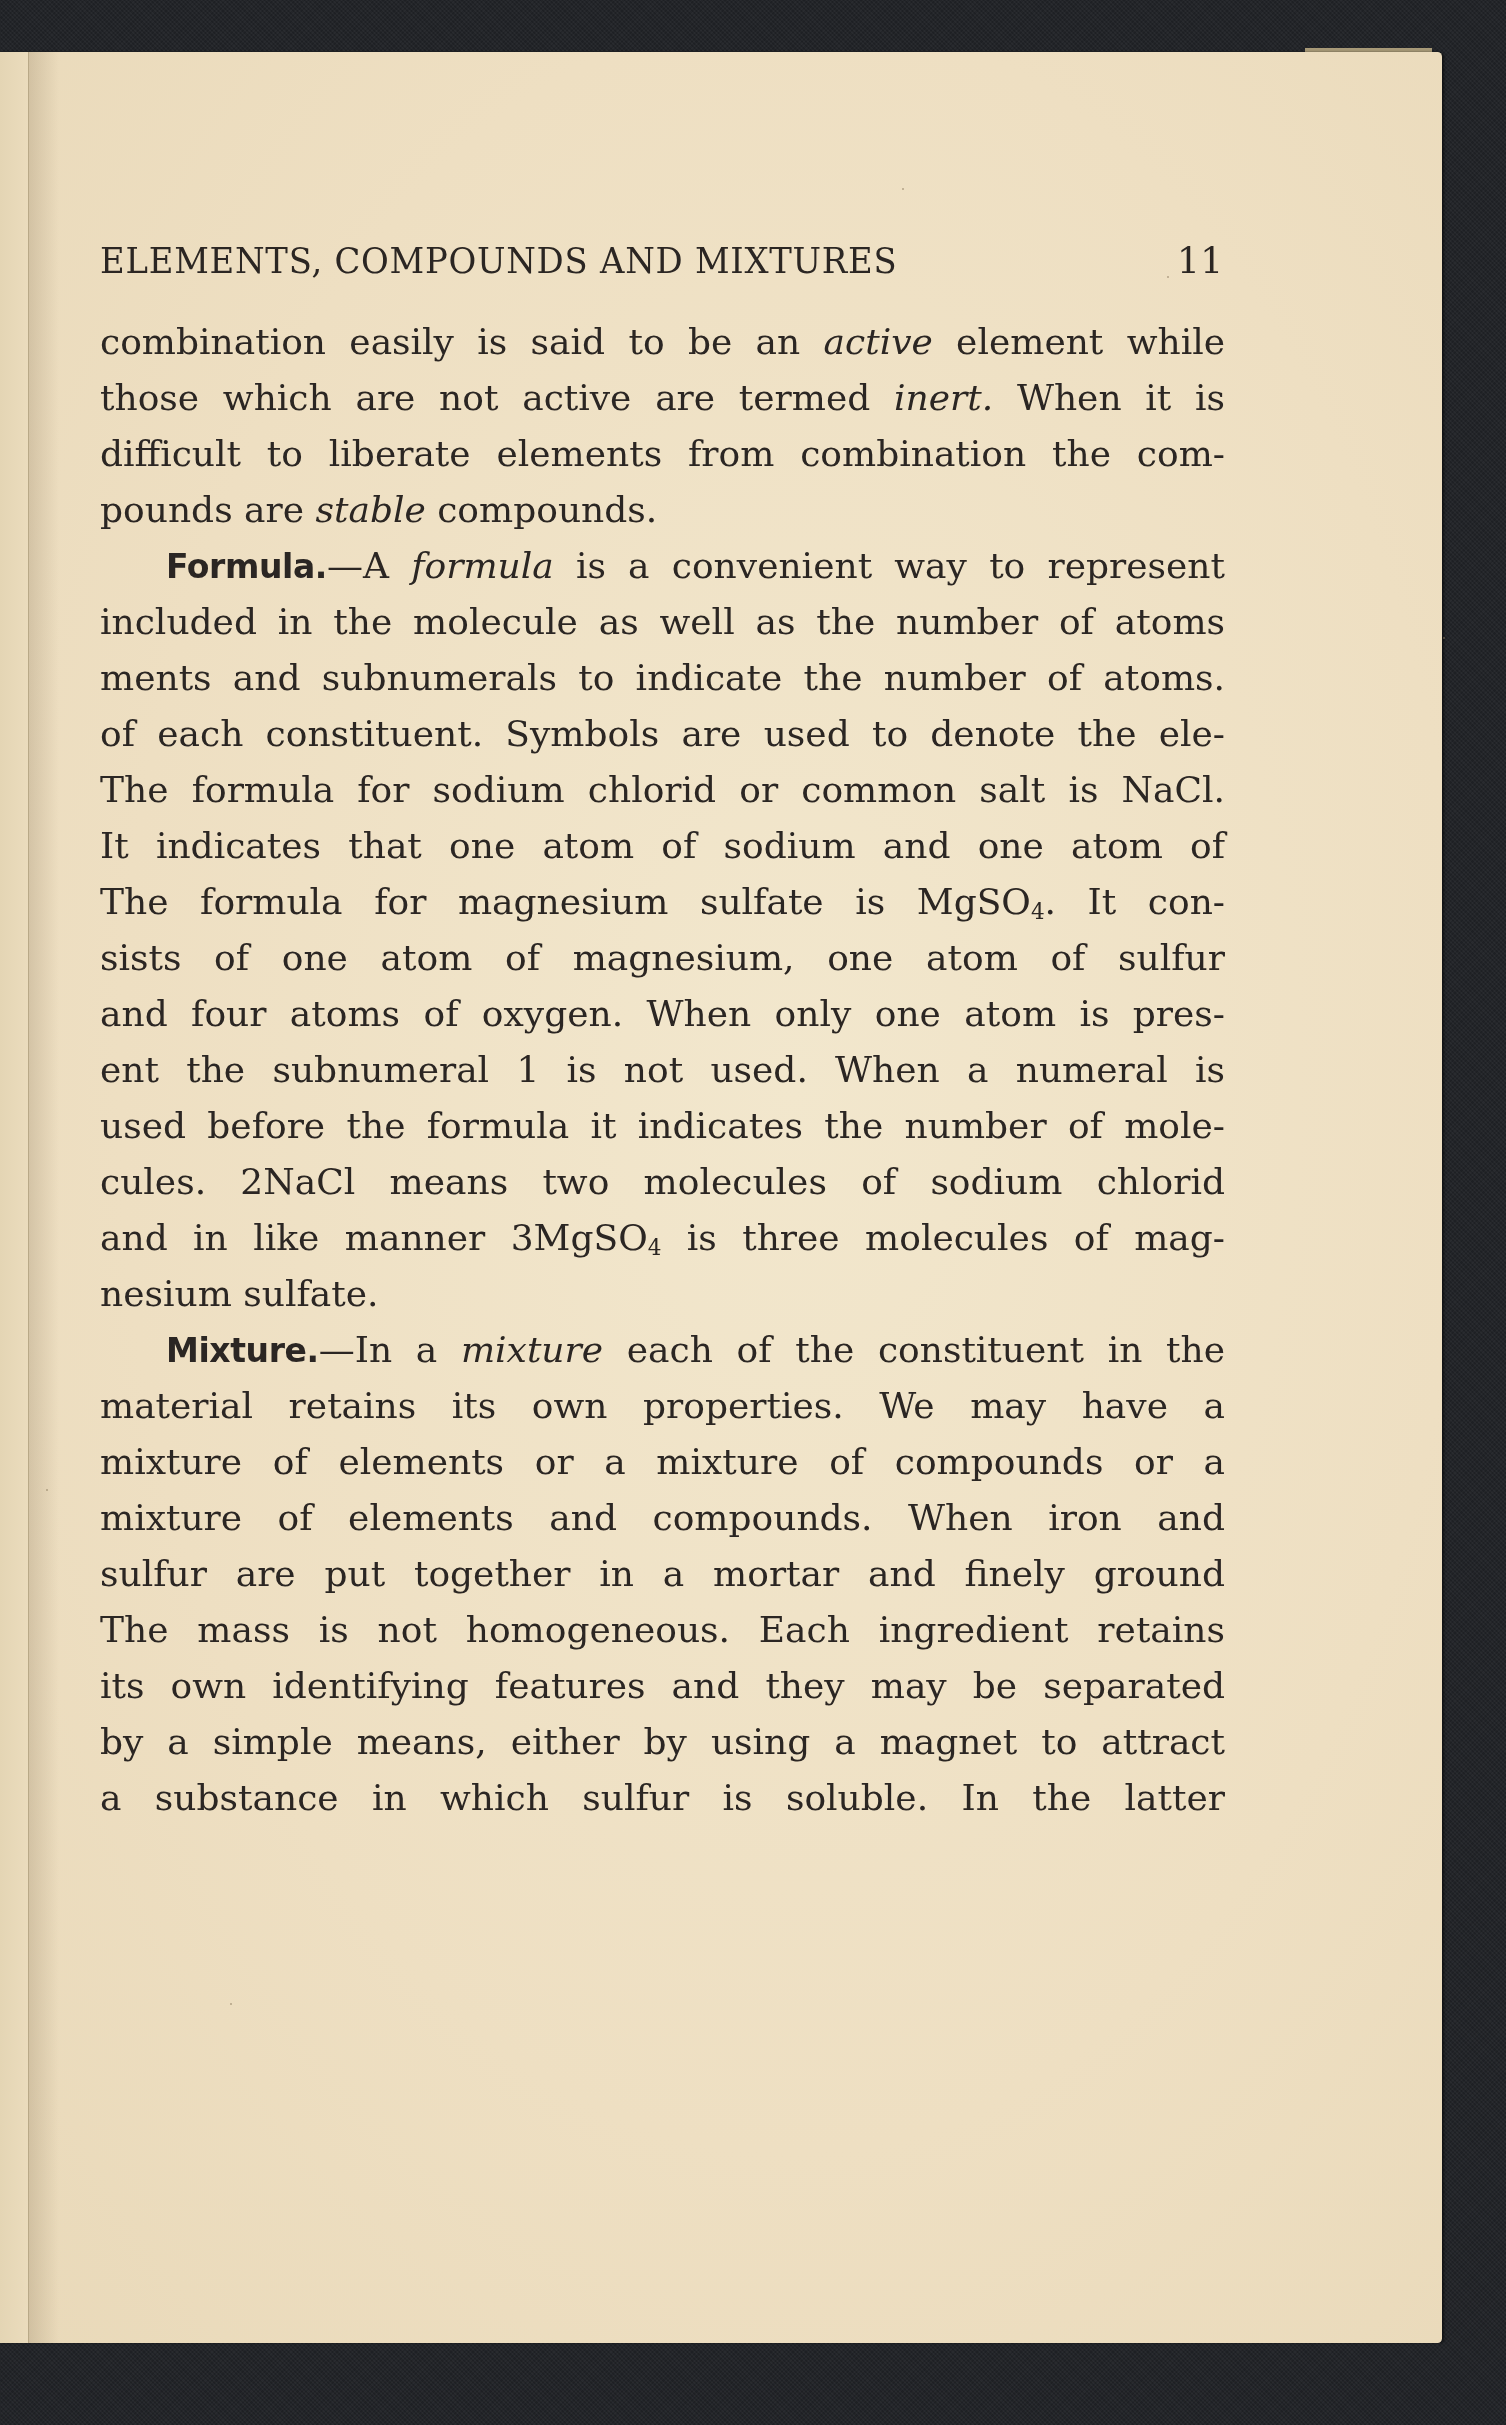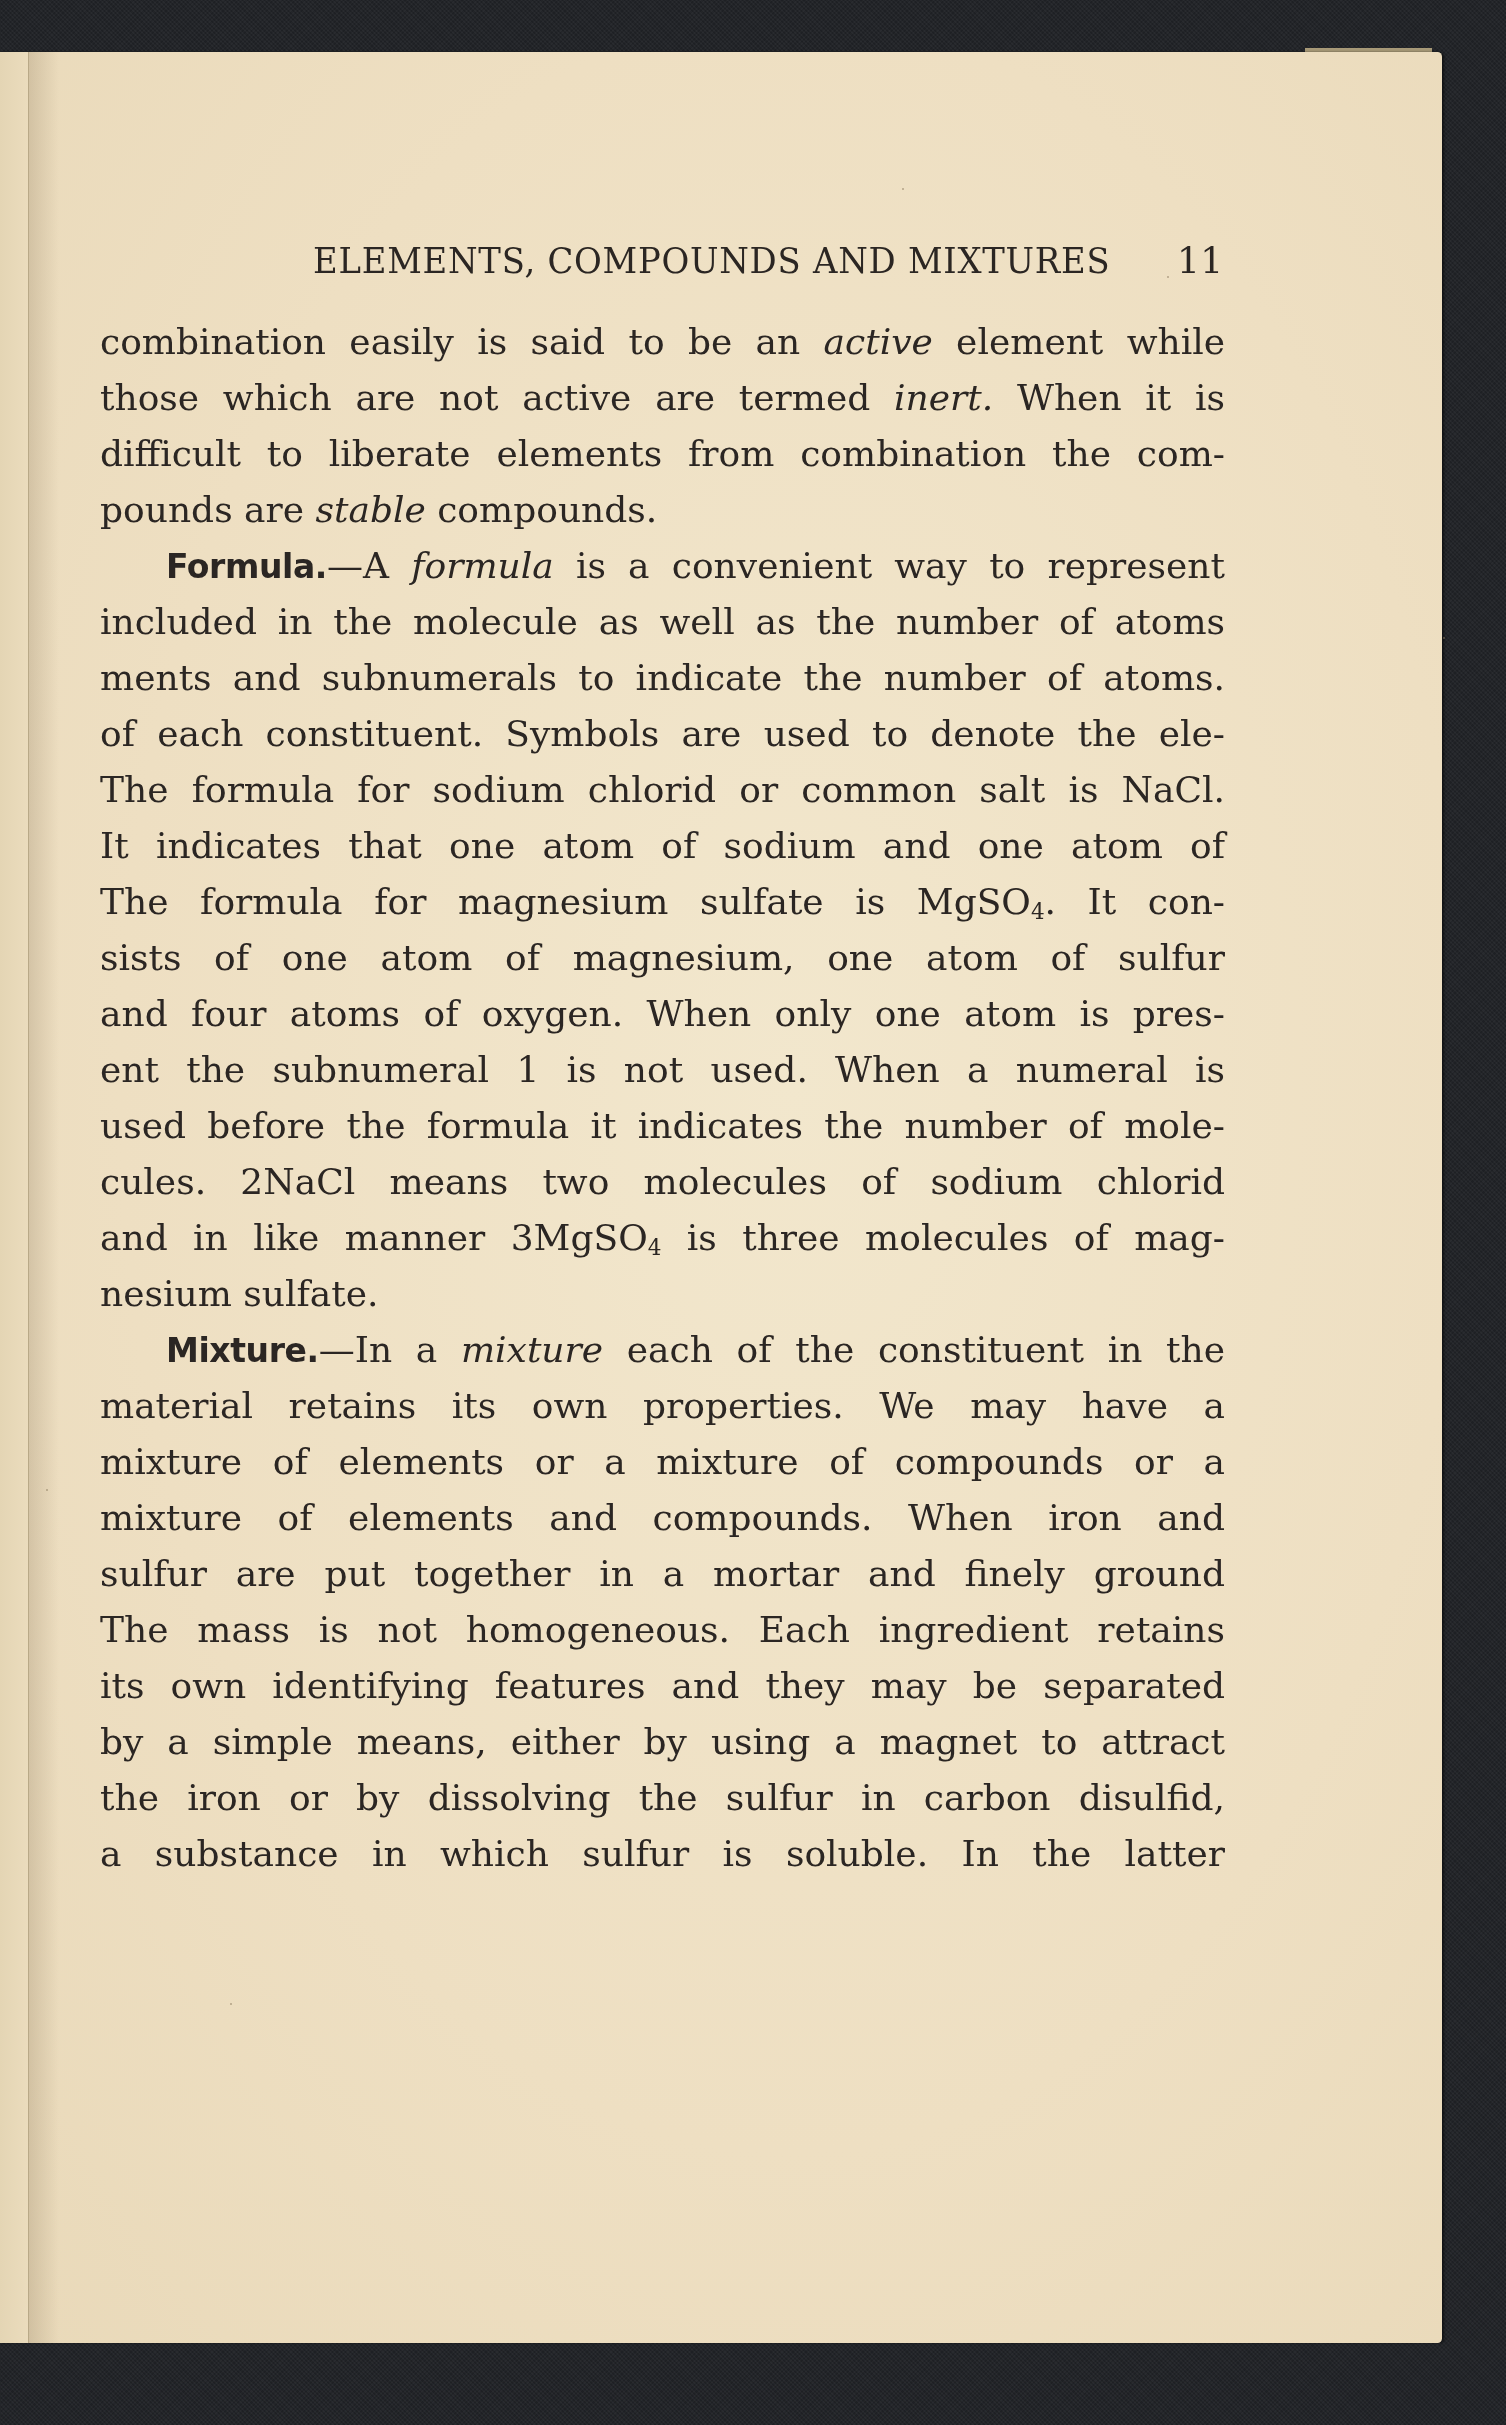--- a/index.html
+++ b/index.html
@@ -69,21 +69,21 @@
     }
     .text-block {
       position: absolute;
       left: 100px;
       top: 230px;
       width: 1125px;
       color: #2b2623;
     }
     .running-head {
       display: flex;
-      justify-content: flex-end;
+      justify-content: space-between;
       align-items: baseline;
       font-size: 36px;
       letter-spacing: 0.4px;
       height: 61px;
       line-height: 61px;
       white-space: nowrap;
     }
     .running-head .title {
       letter-spacing: 0.8px;
       transform: scaleX(0.94);
@@ -177,17 +177,16 @@
       <span class="line"><span>and in like manner 3MgSO</span><sub>4</sub><span> is three molecules of mag-</span></span>
       <span class="line last"><span>nesium sulfate.</span></span>
       <span class="line indent"><span class="run-in">Mixture.</span><span>—In a </span><em>mixture</em><span> each of the constituent in the</span></span>
       <span class="line"><span>material retains its own properties.  We may have a</span></span>
       <span class="line"><span>mixture of elements or a mixture of compounds or a</span></span>
       <span class="line"><span>mixture of elements and compounds.  When iron and</span></span>
       <span class="line"><span>sulfur are put together in a mortar and finely ground</span></span>
       <span class="line"><span>The mass is not homogeneous.  Each ingredient retains</span></span>
       <span class="line"><span>its own identifying features and they may be separated</span></span>
       <span class="line"><span>by a simple means, either by using a magnet to attract</span></span>
-      <span class="line"><span>the iron or by dissolving the sulfur in carbon disulfid,</span></span>
       <span class="line"><span>a substance in which sulfur is soluble.  In the latter</span></span>
     </div>
 </div>
 
 
 </body></html>

